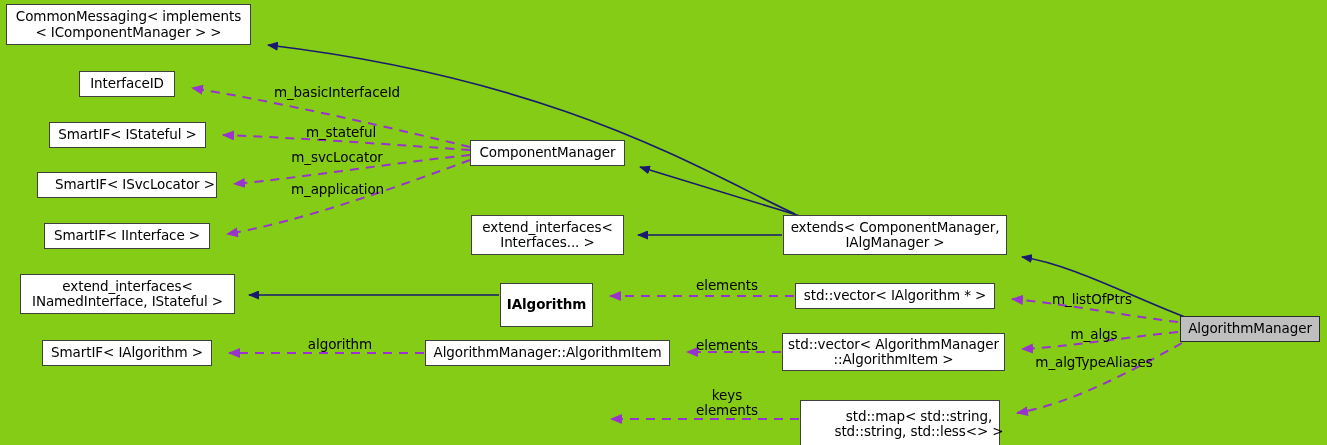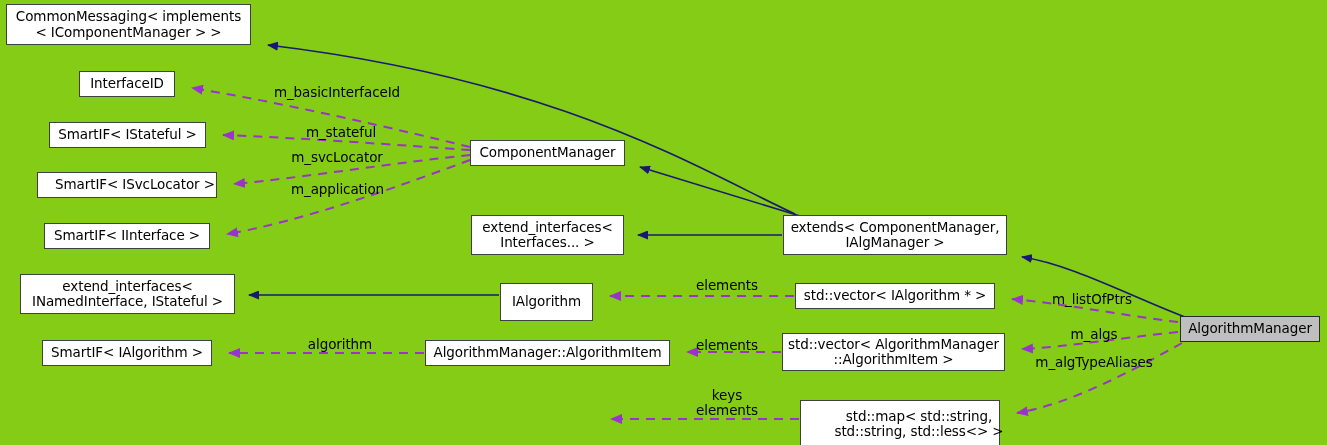--- a/index.html
+++ b/index.html
@@ -111,21 +111,21 @@
 
   <div class="uml-node" style="left:471px; top:215px; width:153px; height:40px;">extend_interfaces&lt;
 Interfaces... &gt;</div>
 
   <div class="uml-node" style="left:783px; top:215px; width:224px; height:40px;">extends&lt; ComponentManager,
 IAlgManager &gt;</div>
 
   <div class="uml-node" style="left:20px; top:274px; width:215px; height:40px;">extend_interfaces&lt;
 INamedInterface, IStateful &gt;</div>
 
-  <div class="uml-node" style="left:500px; top:283px; width:93px; height:38px;">IAlgorithm</div>
+  <div class="uml-node" style="left:500px; top:283px; width:93px; height:44px;font-weight:bold;">IAlgorithm</div>
 
   <div class="uml-node" style="left:795px; top:283px; width:200px; height:26px;">std::vector&lt; IAlgorithm * &gt;</div>
 
   <div class="uml-node highlight" style="left:1180px; top:316px; width:140px; height:26px;">AlgorithmManager</div>
 
   <div class="uml-node" style="left:42px; top:340px; width:170px; height:26px;">SmartIF&lt; IAlgorithm &gt;</div>
 
   <div class="uml-node" style="left:425px; top:340px; width:245px; height:26px;">AlgorithmManager::AlgorithmItem</div>
 
   <div class="uml-node" style="left:782px; top:333px; width:223px; height:38px;">std::vector&lt; AlgorithmManager

